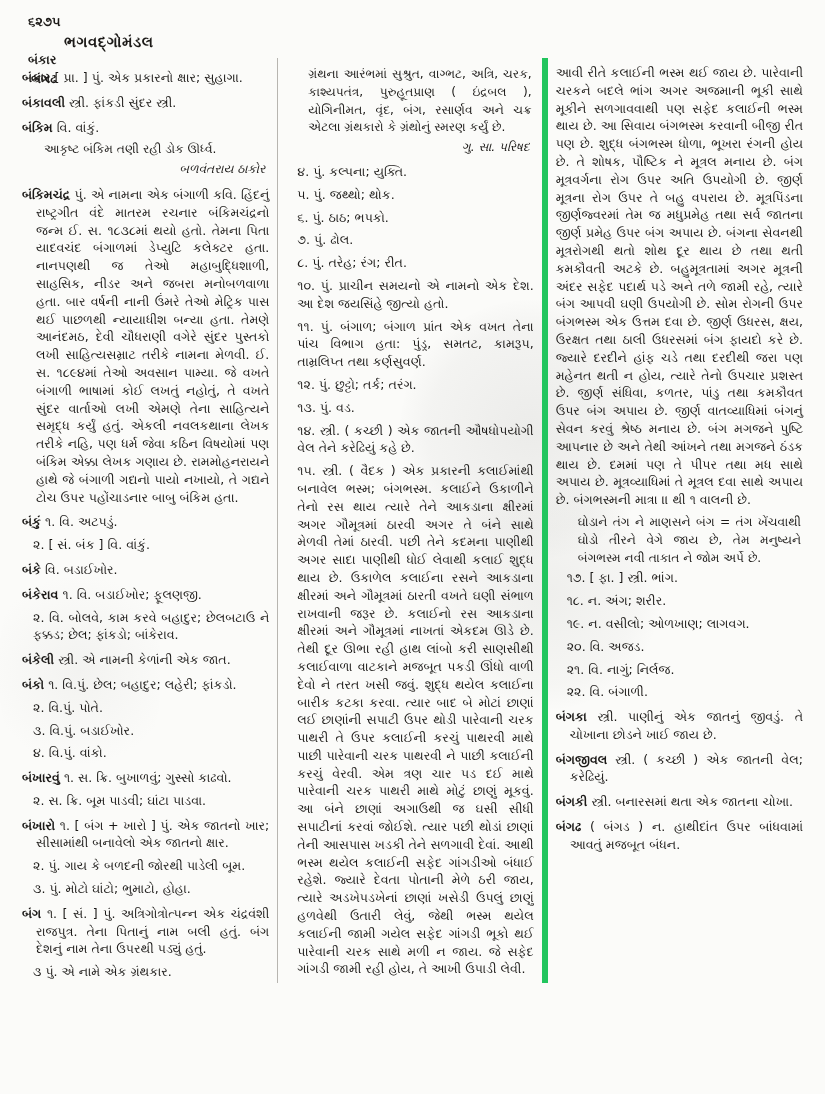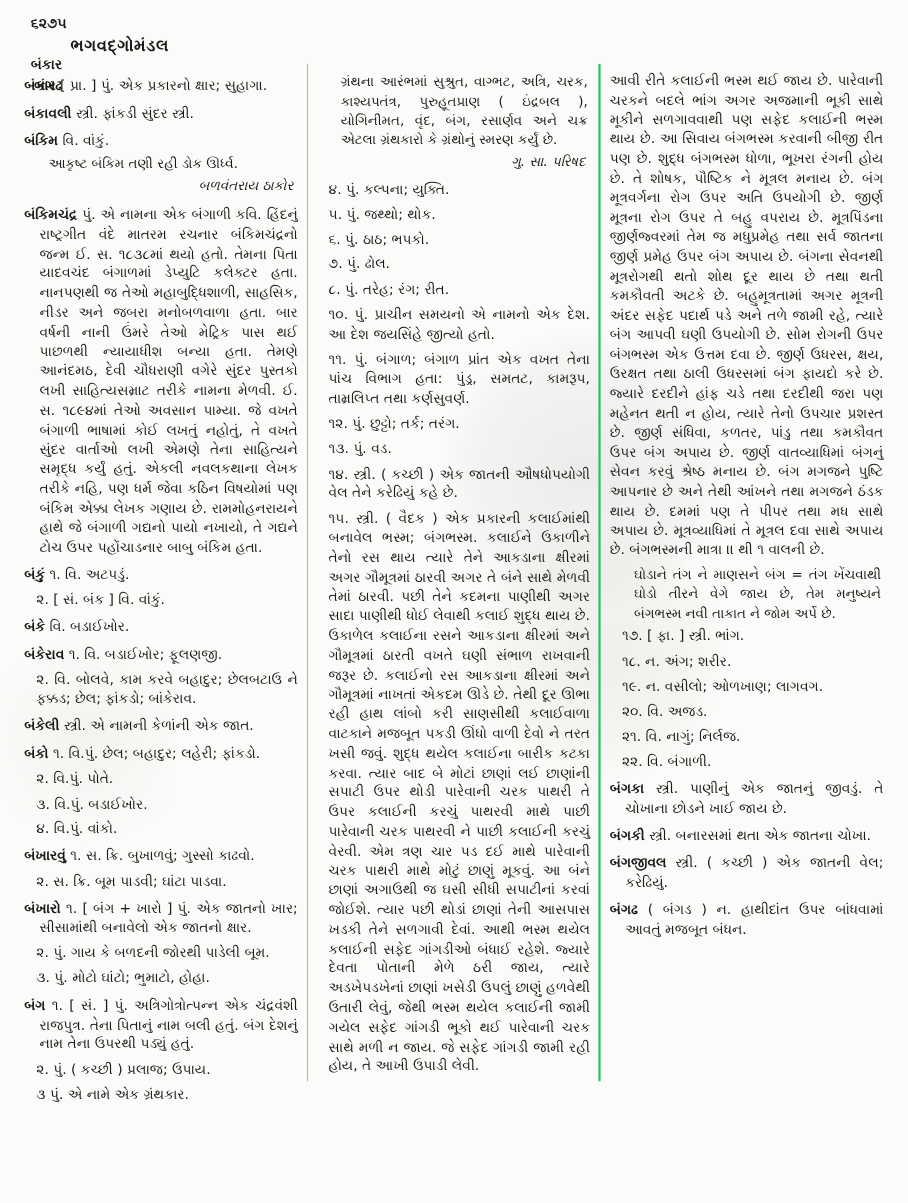--- a/index.html
+++ b/index.html
@@ -36,21 +36,21 @@
   .columns {
     display: flex; align-items: flex-start;
     height: 1030px; overflow: hidden;
   }
   .col {
     flex: 1 1 0; min-width: 0;
     padding: 4px 8px 0 8px;
     font-size: 12.6px; line-height: 17.8px;
     text-align: justify;
   }
-  .col.mid { border-left: 1px solid #b7b5b0; border-right: 2px solid #22c55e; }
+  .col.mid { border-left: 1px solid #b7b5b0; border-right: 6px solid #22c55e; }
 
   .blk { margin: 0 0 5px 0; }
   .entry { padding-left: 14px; text-indent: -14px; margin-top: 7px; }
   .hw { font-weight: bold; }
   .sense { padding-left: 11px; margin-top: 0; }
   .num { font-weight: normal; }
   .para { margin-top: 2px; }
   .quote { margin: 4px 2px 2px 22px; font-size: 12.2px; }
   .attrib { text-align: right; font-size: 12.2px; margin: 0 4px 6px 0; font-style: italic; }
 </style>
@@ -89,21 +89,20 @@
         <div class="blk entry"><span class="hw">બંકો</span> ૧. વિ.પું. છેલ; બહાદુર; લહેરી; ફાંકડો.</div>
         <div class="blk sense"><span class="num">૨. </span>વિ.પું. પોતે.</div>
         <div class="blk sense"><span class="num">૩. </span>વિ.પું. બડાઈખોર.</div>
         <div class="blk sense"><span class="num">૪. </span>વિ.પું. વાંકો.</div>
         <div class="blk entry"><span class="hw">બંખારવું</span> ૧. સ. ક્રિ. બુખાળવું; ગુસ્સો કાઢવો.</div>
         <div class="blk sense"><span class="num">૨. </span>સ. ક્રિ. બૂમ પાડવી; ઘાંટા પાડવા.</div>
         <div class="blk entry"><span class="hw">બંખારો</span> ૧. [ બંગ + ખારો ] પું. એક જાતનો ખાર; સીસામાંથી બનાવેલો એક જાતનો ક્ષાર.</div>
         <div class="blk sense"><span class="num">૨. </span>પું. ગાય કે બળદની જોરથી પાડેલી બૂમ.</div>
         <div class="blk sense"><span class="num">૩. </span>પું. મોટો ઘાંટો; ભુમાટો, હોહા.</div>
         <div class="blk entry"><span class="hw">બંગ</span> ૧. [ સં. ] પું. અત્રિગોત્રોત્પન્ન એક ચંદ્રવંશી રાજપુત્ર. તેના પિતાનું નામ બલી હતું. બંગ દેશનું નામ તેના ઉપરથી પડ્યું હતું.</div>
-        <div class="blk sense"><span class="num">૨. </span>પું. ( કચ્છી ) પ્રલાજ; ઉપાય.</div>
         <div class="blk sense"><span class="num">૩ </span>પું. એ નામે એક ગ્રંથકાર.</div>
       </div>
     <div class="col mid">
         <div class="blk quote">ગ્રંથના આરંભમાં સુશ્રુત, વાગ્ભટ, અત્રિ, ચરક, કાશ્યપતંત્ર, પુરુહૂતપ્રાણ ( ઇંદ્રબલ ), યોગિનીમત, વૃંદ, બંગ, રસાર્ણવ અને ચક્ર એટલા ગ્રંથકારો કે ગ્રંથોનું સ્મરણ કર્યું છે.</div>
         <div class="blk attrib">ગુ. સા. પરિષદ</div>
         <div class="blk sense"><span class="num">૪. </span>પું. કલ્પના; યુક્તિ.</div>
         <div class="blk sense"><span class="num">૫. </span>પું. જથ્થો; થોક.</div>
         <div class="blk sense"><span class="num">૬. </span>પું. ઠાઠ; ભપકો.</div>
         <div class="blk sense"><span class="num">૭. </span>પું. ઢોલ.</div>
         <div class="blk sense"><span class="num">૮. </span>પું. તરેહ; રંગ; રીત.</div>
@@ -117,19 +116,19 @@
     <div class="col">
         <div class="blk para">આવી રીતે કલાઈની ભસ્મ થઈ જાય છે. પારેવાની ચરકને બદલે ભાંગ અગર અજમાની ભૂકી સાથે મૂકીને સળગાવવાથી પણ સફેદ કલાઈની ભસ્મ થાય છે. આ સિવાય બંગભસ્મ કરવાની બીજી રીત પણ છે. શુદ્ધ બંગભસ્મ ધોળા, ભૂખરા રંગની હોય છે. તે શોષક, પૌષ્ટિક ને મૂત્રલ મનાય છે. બંગ મૂત્રવર્ગના રોગ ઉપર અતિ ઉપયોગી છે. જીર્ણ મૂત્રના રોગ ઉપર તે બહુ વપરાય છે. મૂત્રપિંડના જીર્ણજ્વરમાં તેમ જ મધુપ્રમેહ તથા સર્વ જાતના જીર્ણ પ્રમેહ ઉપર બંગ અપાય છે. બંગના સેવનથી મૂત્રરોગથી થતો શોથ દૂર થાય છે તથા થતી કમકૌવતી અટકે છે. બહુમૂત્રતામાં અગર મૂત્રની અંદર સફેદ પદાર્થ પડે અને તળે જામી રહે, ત્યારે બંગ આપવી ઘણી ઉપયોગી છે. સોમ રોગની ઉપર બંગભસ્મ એક ઉત્તમ દવા છે. જીર્ણ ઉધરસ, ક્ષય, ઉરક્ષત તથા ઠાલી ઉધરસમાં બંગ ફાયદો કરે છે. જ્યારે દરદીને હાંફ ચડે તથા દરદીથી જરા પણ મહેનત થતી ન હોય, ત્યારે તેનો ઉપચાર પ્રશસ્ત છે. જીર્ણ સંધિવા, કળતર, પાંડુ તથા કમકૌવત ઉપર બંગ અપાય છે. જીર્ણ વાતવ્યાધિમાં બંગનું સેવન કરવું શ્રેષ્ઠ મનાય છે. બંગ મગજને પુષ્ટિ આપનાર છે અને તેથી આંખને તથા મગજને ઠંડક થાય છે. દમમાં પણ તે પીપર તથા મધ સાથે અપાય છે. મૂત્રવ્યાધિમાં તે મૂત્રલ દવા સાથે અપાય છે. બંગભસ્મની માત્રા ।। થી ૧ વાલની છે.</div>
         <div class="blk quote">ઘોડાને તંગ ને માણસને બંગ = તંગ ખેંચવાથી ઘોડો તીરને વેગે જાય છે, તેમ મનુષ્યને બંગભસ્મ નવી તાકાત ને જોમ અર્પે છે.</div>
         <div class="blk sense"><span class="num">૧૭. </span>[ ફા. ] સ્ત્રી. ભાંગ.</div>
         <div class="blk sense"><span class="num">૧૮. </span>ન. અંગ; શરીર.</div>
         <div class="blk sense"><span class="num">૧૯. </span>ન. વસીલો; ઓળખાણ; લાગવગ.</div>
         <div class="blk sense"><span class="num">૨૦. </span>વિ. અજડ.</div>
         <div class="blk sense"><span class="num">૨૧. </span>વિ. નાગું; નિર્લજ.</div>
         <div class="blk sense"><span class="num">૨૨. </span>વિ. બંગાળી.</div>
         <div class="blk entry"><span class="hw">બંગકા</span> સ્ત્રી. પાણીનું એક જાતનું જીવડું. તે ચોખાના છોડને ખાઈ જાય છે.</div>
+        <div class="blk entry"><span class="hw">બંગજીવલ</span> સ્ત્રી. ( કચ્છી ) એક જાતની વેલ; કરેઢિયું.</div>
         <div class="blk entry"><span class="hw">બંગકી</span> સ્ત્રી. બનારસમાં થતા એક જાતના ચોખા.</div>
-        <div class="blk entry"><span class="hw">બંગજીવલ</span> સ્ત્રી. ( કચ્છી ) એક જાતની વેલ; કરેઢિયું.</div>
         <div class="blk entry"><span class="hw">બંગઢ</span> ( બંગડ ) ન. હાથીદાંત ઉપર બાંધવામાં આવતું મજબૂત બંધન.</div>
       </div>
   </div>
 
 </div>
 
 </body></html>

